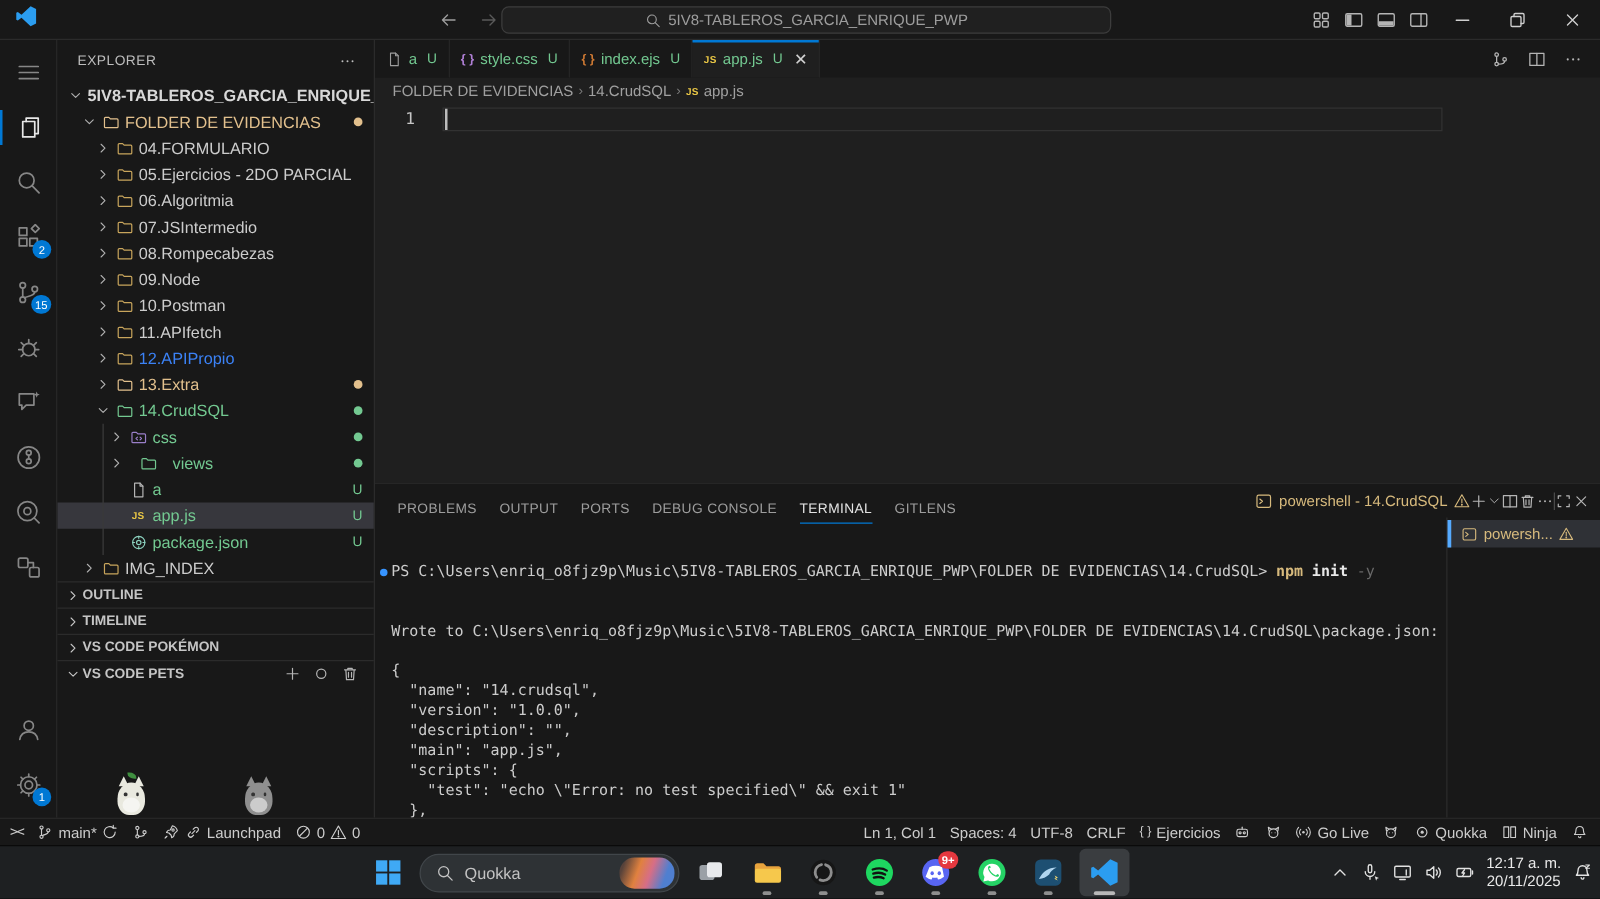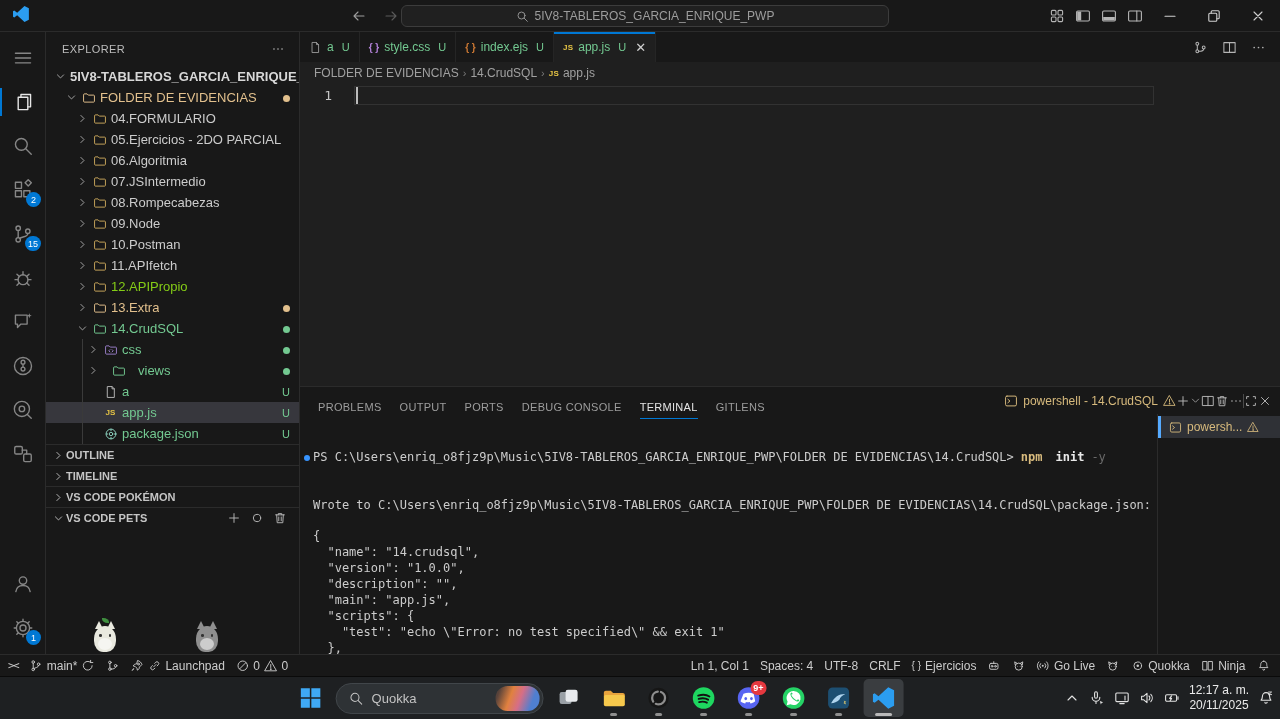--- a/index.html
+++ b/index.html
@@ -100,21 +100,21 @@
   .shell-lab { display:flex; align-items:center; gap:5px; color:#d7ba7d; font-size:12px; }
   .shell-lab svg { width:14px; height:14px; }
   .pact svg { width:14px; height:14px; }
   .pact-sep { width:1px; height:14px; background:#4a4a4a; }
   .warn-ic { color:#d7ba7d; }
   .panel-body { position:relative; flex:1; }
   .term { position:absolute; left:0; top:4px; right:123px; bottom:0; padding-left:13px; font-family:"DejaVu Sans Mono", monospace; font-size:12px; line-height:15.9px; white-space:pre; overflow:hidden; color:#cccccc; }
   .t-line { position:relative; }
   .t-dot { position:absolute; left:-9px; top:5px; width:6px; height:6px; border-radius:50%; background:#3794ff; }
   .t-npm { color:#d7ba7d; font-weight:bold; margin-left:7px; }
-  .t-arg { color:#e8e8e8; font-weight:bold; margin-left:13px; }
+  .t-arg { color:#e8e8e8; font-weight:bold; margin-left:7px; }
   .t-flag { color:#6a6a6a; margin-left:7px; }
   .term-sep { position:absolute; top:0; bottom:0; right:122px; width:1px; background:#2b2b2b; }
   .term-list { position:absolute; top:2px; right:0; width:122px; }
   .term-item { height:22px; display:flex; align-items:center; gap:5px; background:#2f3136; border-left:3px solid #55aaff; padding-left:8px; color:#d7ba7d; font-size:12px; }
   .term-item svg { width:13px; height:13px; }
 
   
   .statusbar { height:22px; background:#181818; border-top:1px solid #2b2b2b; display:flex; align-items:center; justify-content:space-between; font-size:12px; color:#cccccc; padding:0 10px 0 8px; }
   .sb-group { display:flex; align-items:center; gap:11px; height:100%; }
   .sb-item { display:flex; align-items:center; gap:4px; height:100%; }
@@ -454,21 +454,21 @@
             <span class="chev">
               <svg class="ic" viewBox="0 0 16 16" style="width:13px;height:13px">
                 <path d="M6 4.2 9.8 8 6 11.8"></path>
               </svg>
             </span>
             <span class="ticon" style="color:#c8a55c">
               <svg class="ic" viewBox="0 0 16 16" style="width:14px;height:14px">
                 <path d="M1.8 4.2c0-.5.4-.9.9-.9h3.1l1.4 1.4h6.1c.5 0 .9.4.9.9v6.2c0 .5-.4.9-.9.9H2.7c-.5 0-.9-.4-.9-.9z"></path>
               </svg>
             </span>
-            <span class="tlabel" style="color:#84cc16">12.APIPropio</span>
+            <span class="tlabel" style="color:#3b82f6">12.APIPropio</span>
             <span class="tspacer"></span>
           </div>
           <div class="trow" style="padding-left: 28px;">
             <span class="chev">
               <svg class="ic" viewBox="0 0 16 16" style="width:13px;height:13px">
                 <path d="M6 4.2 9.8 8 6 11.8"></path>
               </svg>
             </span>
             <span class="ticon" style="color:#e2c08d">
               <svg class="ic" viewBox="0 0 16 16" style="width:14px;height:14px">
@@ -551,20 +551,34 @@
             <span class="ticon" style="color:#8bd0bd">
               <svg class="ic" viewBox="0 0 16 16" style="width:14px;height:14px">
                 <circle cx="8" cy="8" r="5.6"></circle>
                 <circle cx="8" cy="8" r="2"></circle>
                 <path d="M8 2.4v1.8M8 11.8v1.8M2.4 8h1.8M11.8 8h1.8"></path>
               </svg>
             </span>
             <span class="tlabel" style="color:#73c991">package.json</span>
             <span class="tspacer"></span>
             <span class="tbadge" style="color:#73c991">U</span>
+          </div>
+          <div class="trow" style="padding-left: 17px;">
+            <span class="chev">
+              <svg class="ic" viewBox="0 0 16 16" style="width:13px;height:13px">
+                <path d="M6 4.2 9.8 8 6 11.8"></path>
+              </svg>
+            </span>
+            <span class="ticon" style="color:#c8a55c">
+              <svg class="ic" viewBox="0 0 16 16" style="width:14px;height:14px">
+                <path d="M1.8 4.2c0-.5.4-.9.9-.9h3.1l1.4 1.4h6.1c.5 0 .9.4.9.9v6.2c0 .5-.4.9-.9.9H2.7c-.5 0-.9-.4-.9-.9z"></path>
+              </svg>
+            </span>
+            <span class="tlabel" style="color:#cccccc">IMG_INDEX</span>
+            <span class="tspacer"></span>
           </div>
           <div class="guide" style="top: 273px; height: 105px;"></div>
         </div>
       <div class="sections" id="sections">
           <div class="srow">
             <span class="chev">
               <svg class="ic" viewBox="0 0 16 16" style="width:13px;height:13px">
                 <path d="M6 4.2 9.8 8 6 11.8"></path>
               </svg>
             </span>

